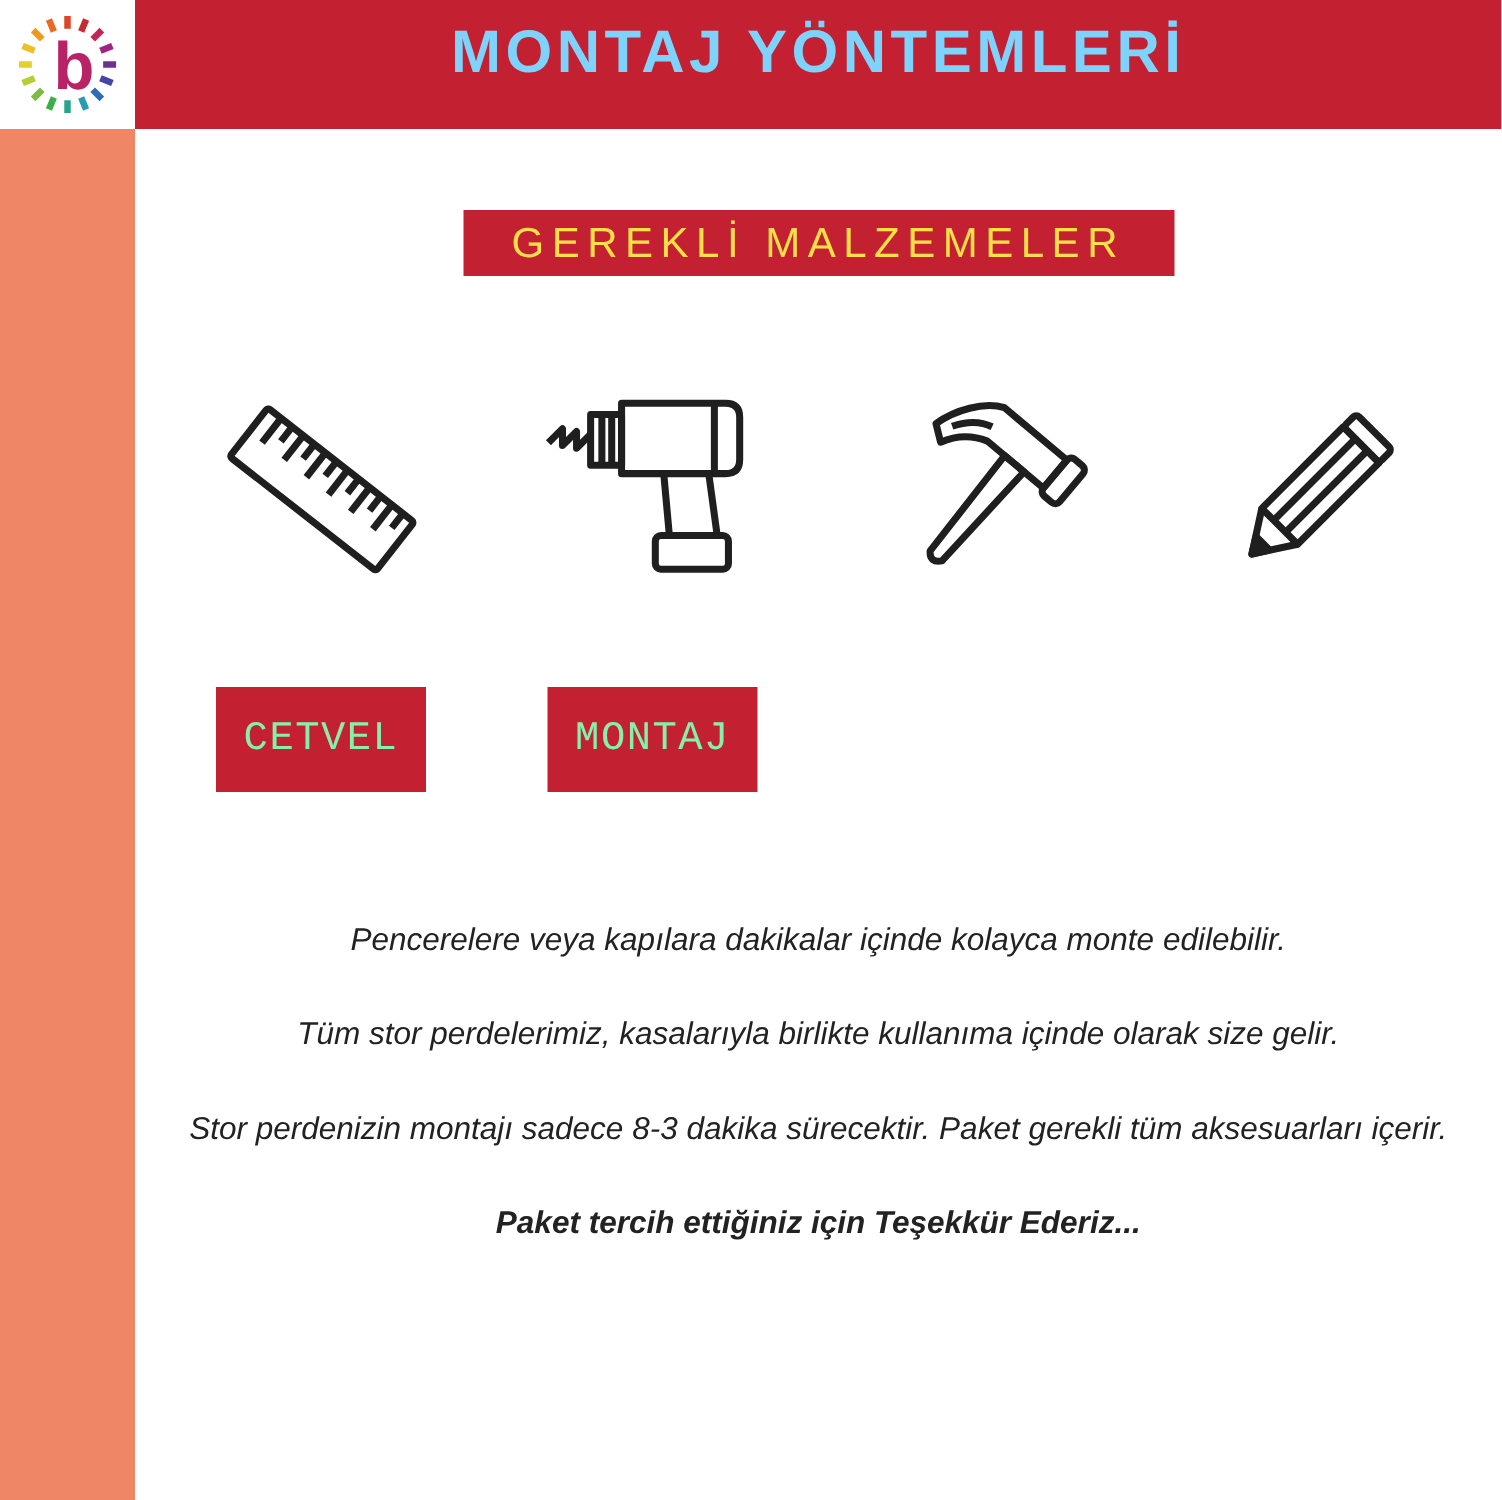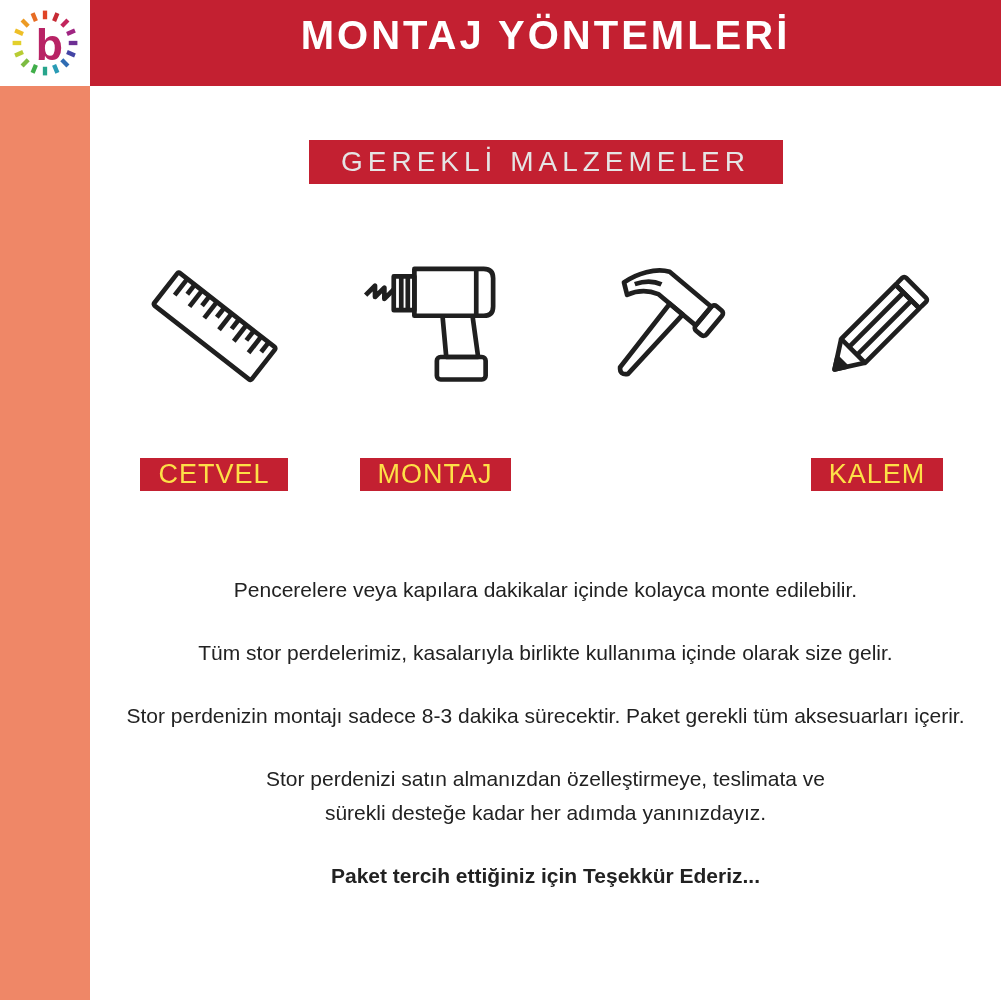--- a/index.html
+++ b/index.html
@@ -9,40 +9,40 @@
   }
   *{margin:0;padding:0;box-sizing:border-box;}
   html,body{width:1001px;height:1000px;}
   body{font-family:"Liberation Sans",sans-serif;background:#fff;}
   .page{position:relative;width:1001px;height:1000px;background:#fff;overflow:hidden;}
 
   
   .topbar{position:absolute;top:0;left:0;width:1001px;height:86px;background:var(--red);}
   .logo-box{position:absolute;left:0;top:0;width:90px;height:86px;background:#fff;display:flex;align-items:center;justify-content:center;}
   .logo-box svg{width:74px;height:72px;}
-  .page-title{position:absolute;left:90px;right:0;top:0;height:70px;display:flex;align-items:center;justify-content:center;color:#ffffff;font-size:40px;font-weight:bold;letter-spacing:3px;}
+  .page-title{position:absolute;left:90px;right:0;top:0;height:70px;display:flex;align-items:center;justify-content:center;color:#7dd3fc;font-size:40px;font-weight:bold;letter-spacing:3px;}
 
   
   .side-strip{position:absolute;left:0;top:86px;width:90px;height:914px;background:var(--salmon);}
 
   
   .content{position:absolute;left:90px;top:86px;width:911px;height:914px;background:#fff;}
 
-  .section-banner{width:474px;height:44px;margin:54px auto 0;background:var(--red);color:#e5e5e5;
+  .section-banner{width:474px;height:44px;margin:54px auto 0;background:var(--red);color:#fde047;
     display:flex;align-items:center;justify-content:center;font-size:28px;letter-spacing:5px;}
 
   .tools-row{display:flex;justify-content:space-between;padding:0 42px;margin-top:68px;}
   .tool{width:164px;display:flex;flex-direction:column;align-items:center;}
   .tool-icon{width:150px;height:150px;display:block;}
   .tool-icon .ln{fill:none;stroke:var(--ink);stroke-width:5;stroke-linejoin:round;}
-  .tool-label{margin-top:56px;background:var(--red);color:#fde047;font-size:27px;letter-spacing:1px;
-    padding:1px 18px;white-space:nowrap;}
+  .tool-label{margin-top:56px;background:var(--red);color:#86efac;font-size:27px;letter-spacing:1px;
+    padding:20px 18px;white-space:nowrap;font-family:Liberation Mono, monospace;}
 
   .paragraphs{margin-top:82px;text-align:center;color:#222;}
-  .paragraphs p{font-size:21px;line-height:34px;margin-bottom:29px;}
+  .paragraphs p{font-size:21px;line-height:34px;margin-bottom:29px;font-style:italic;}
   .paragraphs p.two-line{white-space:pre-line;}
   .paragraphs p.thanks{font-weight:bold;margin-top:24px;}
 
   .logo-letter{font-family:"Liberation Sans",sans-serif;font-weight:bold;}
 </style>
 </head>
 <body>
 
 <div class="page">
 
@@ -139,30 +139,25 @@
         <svg class="tool-icon" viewBox="0 0 160 160">
           <g class="ln" transform="rotate(-45 80 80)">
             <rect x="44" y="62" width="82" height="36"></rect>
             <line x1="44" y1="74" x2="126" y2="74"></line>
             <line x1="44" y1="86" x2="126" y2="86"></line>
             <path d="M44 62 L16 80 L44 98"></path>
             <path d="M16 80 L27 73.2 L27 86.8 Z" fill="#1f1f1f"></path>
             <rect x="126" y="62" width="13" height="36" rx="3"></rect>
           </g>
         </svg>
-        <div class="tool-label">
-          <span>KALEM</span>
-        </div>
       </div>
 
     </div>
 
     <div class="paragraphs">
       <p>Pencerelere veya kapılara dakikalar içinde kolayca monte edilebilir.</p>
       <p>Tüm stor perdelerimiz, kasalarıyla birlikte kullanıma içinde olarak size gelir.</p>
       <p>Stor perdenizin montajı sadece 8-3 dakika sürecektir. Paket gerekli tüm aksesuarları içerir.</p>
-      <p class="two-line">Stor perdenizi satın almanızdan özelleştirmeye, teslimata ve
-sürekli desteğe kadar her adımda yanınızdayız.</p>
       <p class="thanks">Paket tercih ettiğiniz için Teşekkür Ederiz...</p>
     </div>
 
   </main>
 </div>
 
 </body></html>

